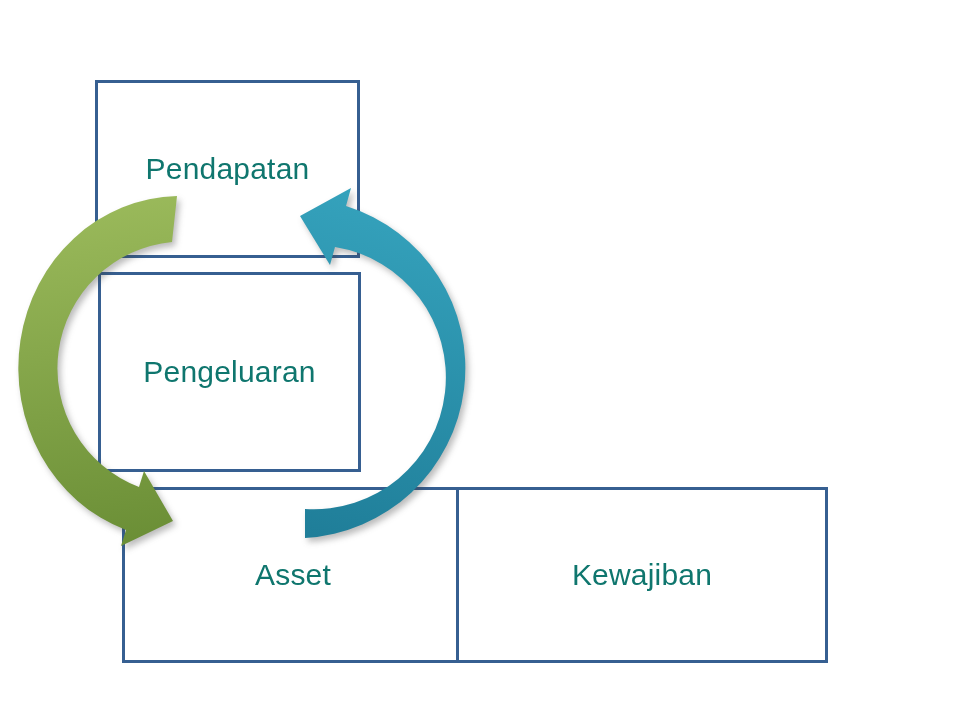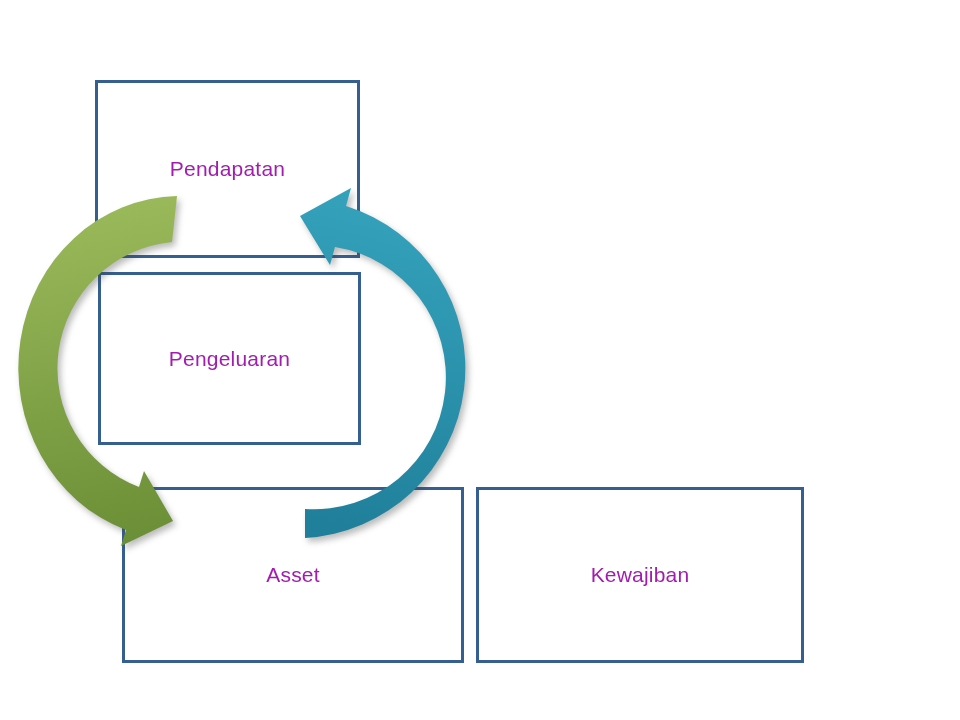--- a/index.html
+++ b/index.html
@@ -13,29 +13,29 @@
   .box{
     position:absolute;
     box-sizing:border-box;
     background:#ffffff;
     border:3px solid #365F91;
     display:flex;
     align-items:center;
     justify-content:center;
   }
   .box span{
-    font-size:21px;
-    color:#a21caf;
+    font-size:30px;
+    color:#0f766e;
     letter-spacing:0.2px;
     white-space:nowrap;
   }
   #box-pendapatan {left:95px; top:80px;  width:265px; height:178px;}
-  #box-pengeluaran{left:98px; top:272px; width:263px; height:173px;}
+  #box-pengeluaran{left:98px; top:272px; width:263px; height:200px;}
   #box-asset      {left:98px; top:487px; width:342px; height:176px;margin-left:24px;}
-  #box-kewajiban  {left:476px;top:487px; width:328px; height:176px;justify-content:center;}
+  #box-kewajiban  {left:456px;top:487px; width:372px; height:176px;justify-content:center;}
   svg.arrows{
     position:absolute;
     left:0;top:0;
     pointer-events:none;
   }
   svg.arrows path{
     filter:drop-shadow(3px 4px 3px rgba(60,60,60,0.35));
   }
 </style>
 </head>

